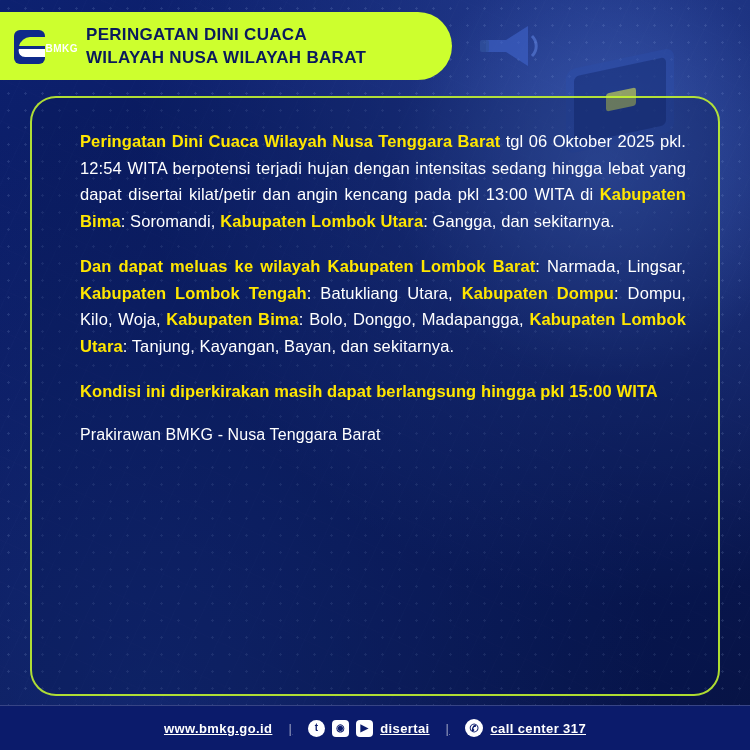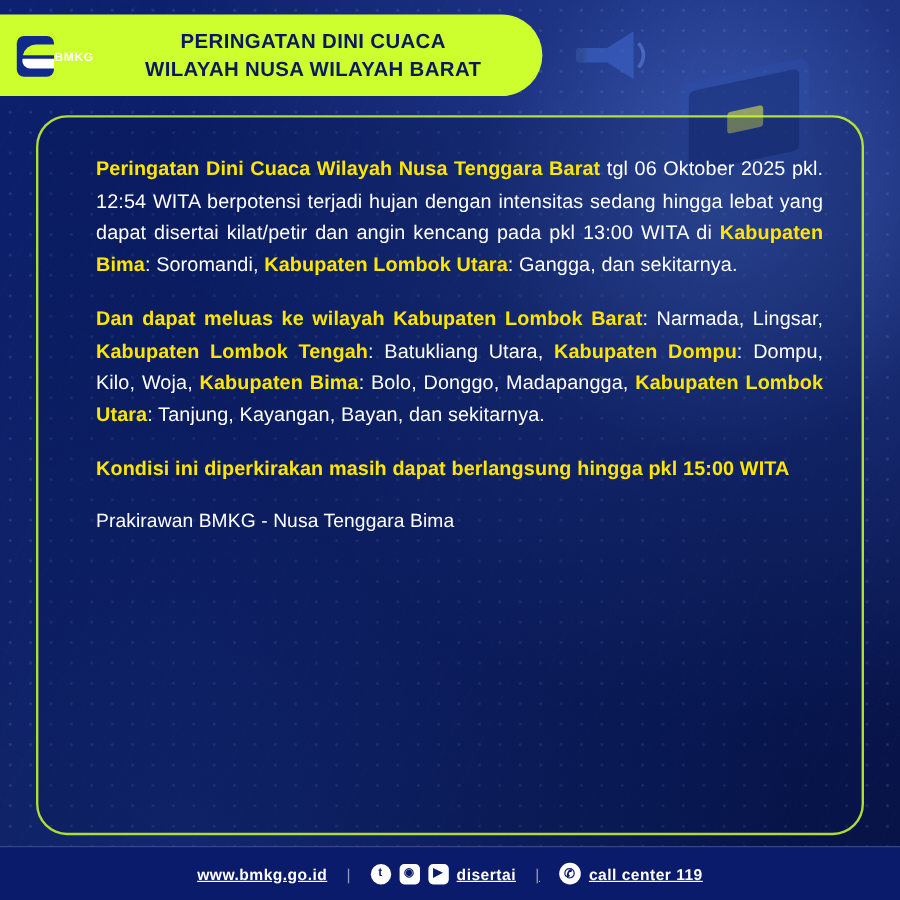--- a/index.html
+++ b/index.html
@@ -111,21 +111,21 @@
     font-size: 10px;
     font-weight: bold;
     color: #ffffff;
     letter-spacing: 0.5px;
   }
   .header-title {
     position: absolute;
     top: 24px;
     left: 86px;
     width: 350px;
-    text-align: center;
+    text-align: left;
     color: #0a1a5c;
     font-size: 17px;
     font-weight: bold;
     line-height: 1.35;
     letter-spacing: 0.3px;
   }
   .header-title .line2 { display: block; }
 
   
   .deco-megaphone {
@@ -270,32 +270,32 @@
 
   <div class="card">
     <div class="body-text">
 
       <p><span class="hl">Peringatan Dini Cuaca Wilayah Nusa Tenggara Barat</span><span> tgl 06 Oktober 2025 pkl. 12:54 WITA berpotensi terjadi hujan dengan intensitas sedang hingga lebat yang dapat disertai kilat/petir dan angin kencang pada pkl 13:00 WITA di </span><span class="hl">Kabupaten Bima</span><span>: Soromandi, </span><span class="hl">Kabupaten Lombok Utara</span><span>: Gangga, dan sekitarnya.</span></p>
 
       <p><span class="hl">Dan dapat meluas ke wilayah </span><span class="hl">Kabupaten Lombok Barat</span><span>: Narmada, Lingsar, </span><span class="hl">Kabupaten Lombok Tengah</span><span>: Batukliang Utara, </span><span class="hl">Kabupaten Dompu</span><span>: Dompu, Kilo, Woja, </span><span class="hl">Kabupaten Bima</span><span>: Bolo, Donggo, Madapangga, </span><span class="hl">Kabupaten Lombok Utara</span><span>: Tanjung, Kayangan, Bayan, dan sekitarnya.</span></p>
 
       <p><span class="hl">Kondisi ini diperkirakan masih dapat berlangsung hingga pkl 15:00 WITA</span></p>
 
-      <div class="sign">Prakirawan BMKG - Nusa Tenggara Bima</div>
+      <div class="sign">Prakirawan BMKG - Nusa Tenggara Barat</div>
     </div>
   </div>
 
   <div class="footer">
     <span>www.bmkg.go.id</span>
     <span class="sep">|</span>
     <span class="social">
       <span class="sicon round">t</span>
       <span class="sicon">◉</span>
       <span class="sicon yt">▶</span>
       <span>disertai</span>
     </span>
     <span class="sep">|</span>
     <span class="callcenter">
       <span class="phone-badge">✆</span>
-      <span>call center 119</span>
+      <span>call center 317</span>
     </span>
   </div>
 </div>
 
 </body></html>

